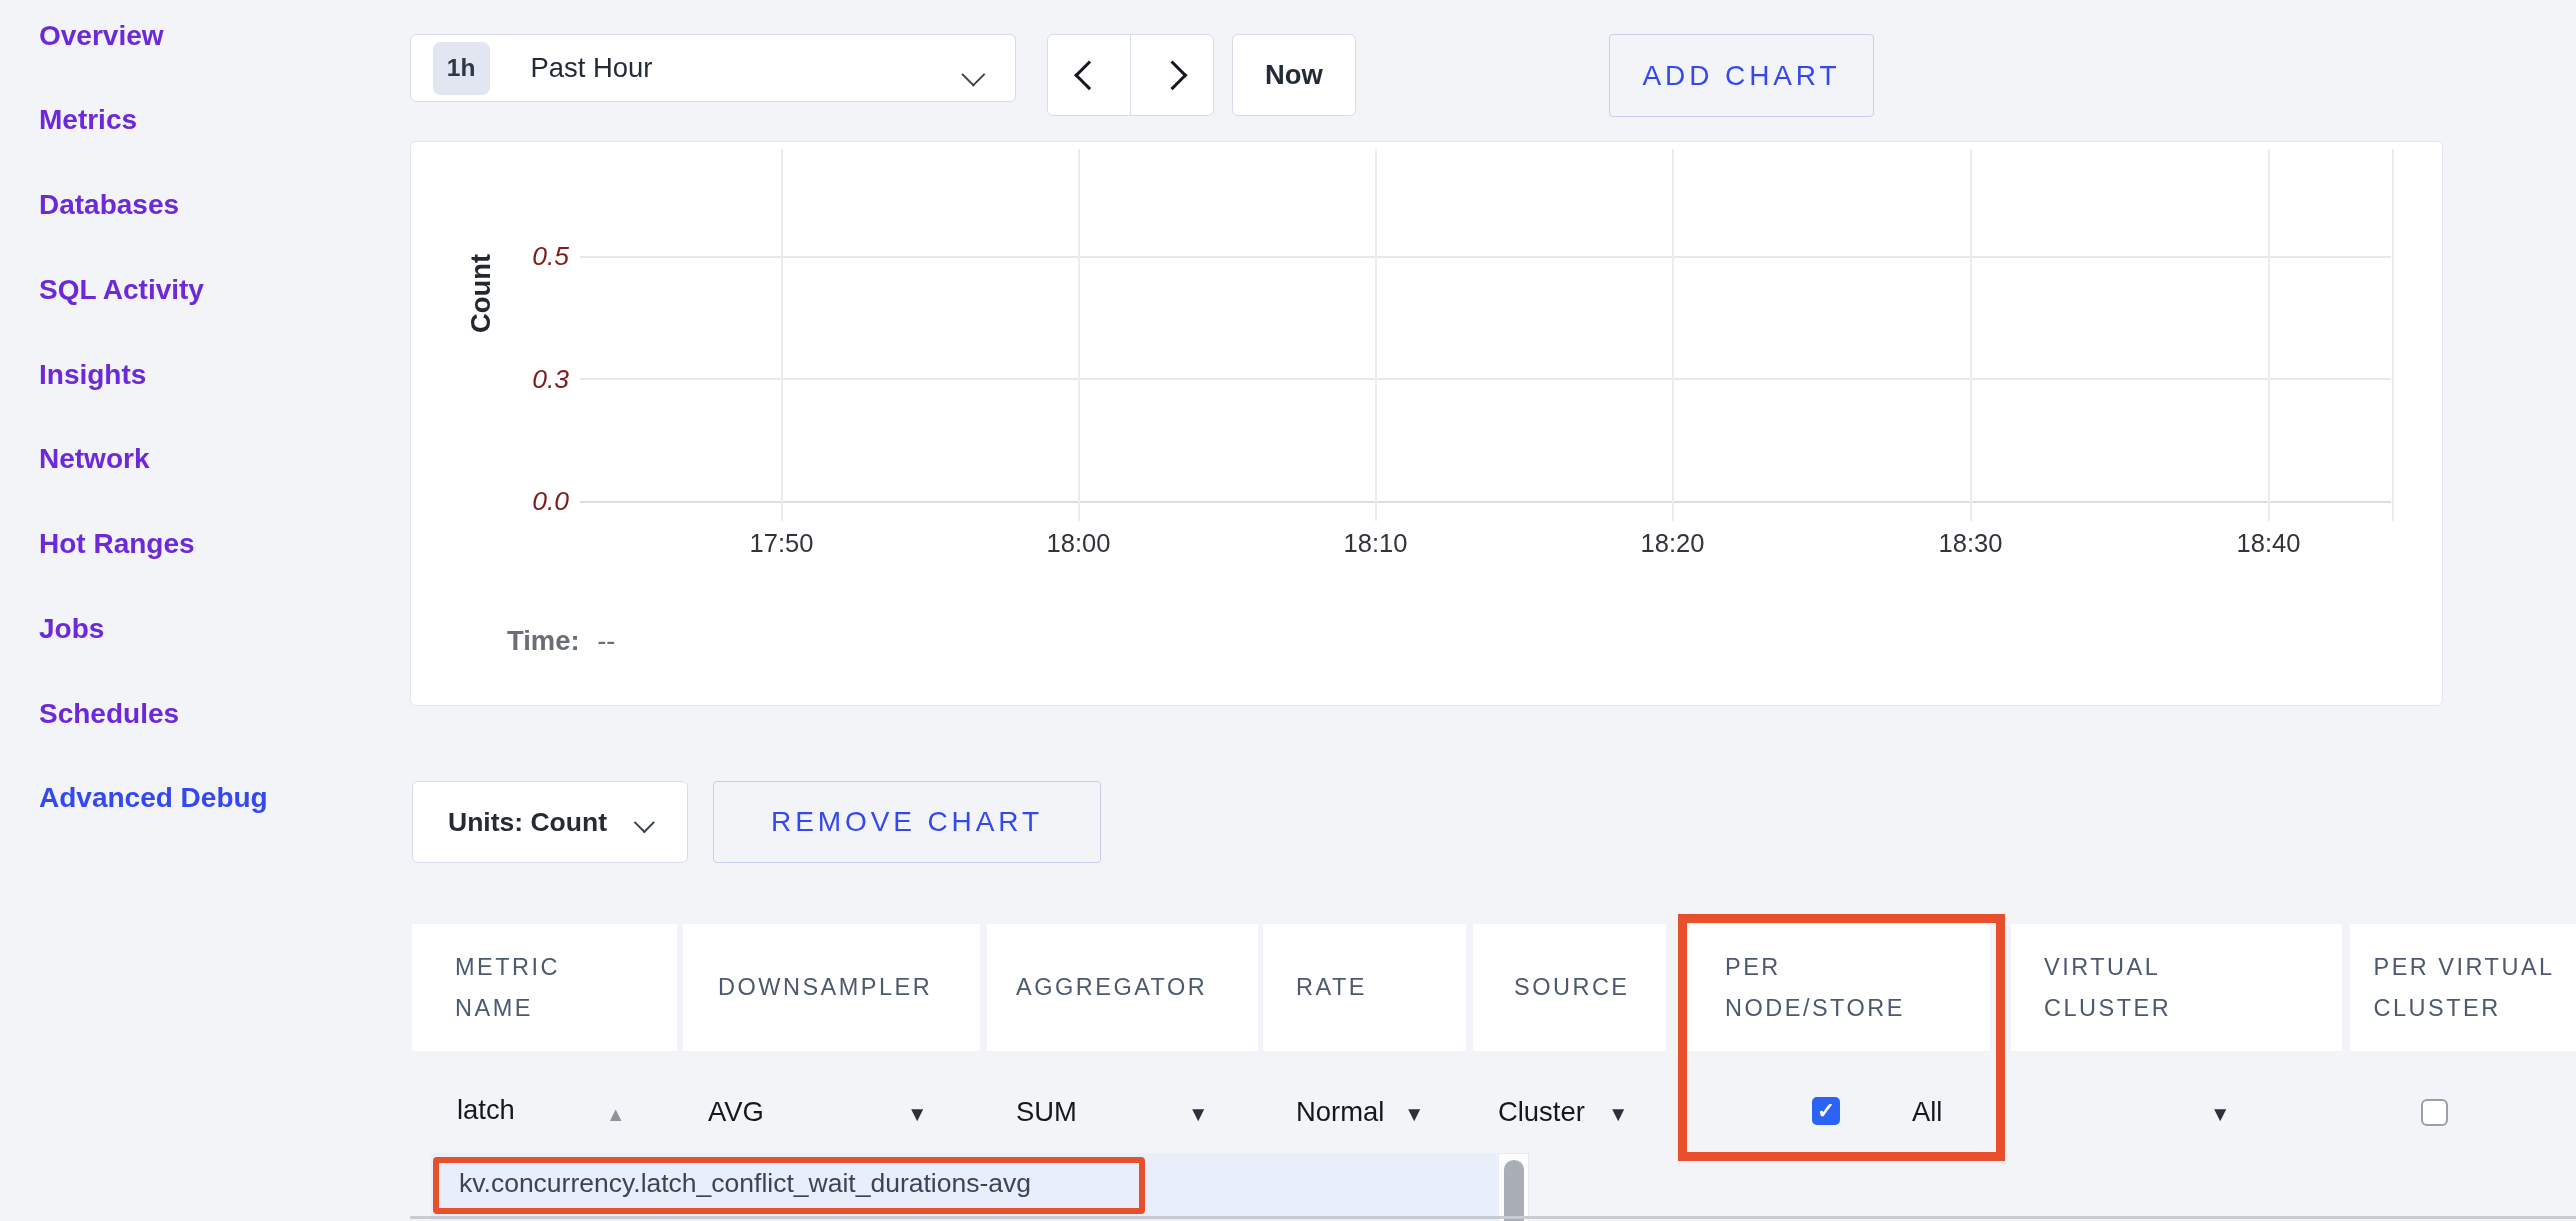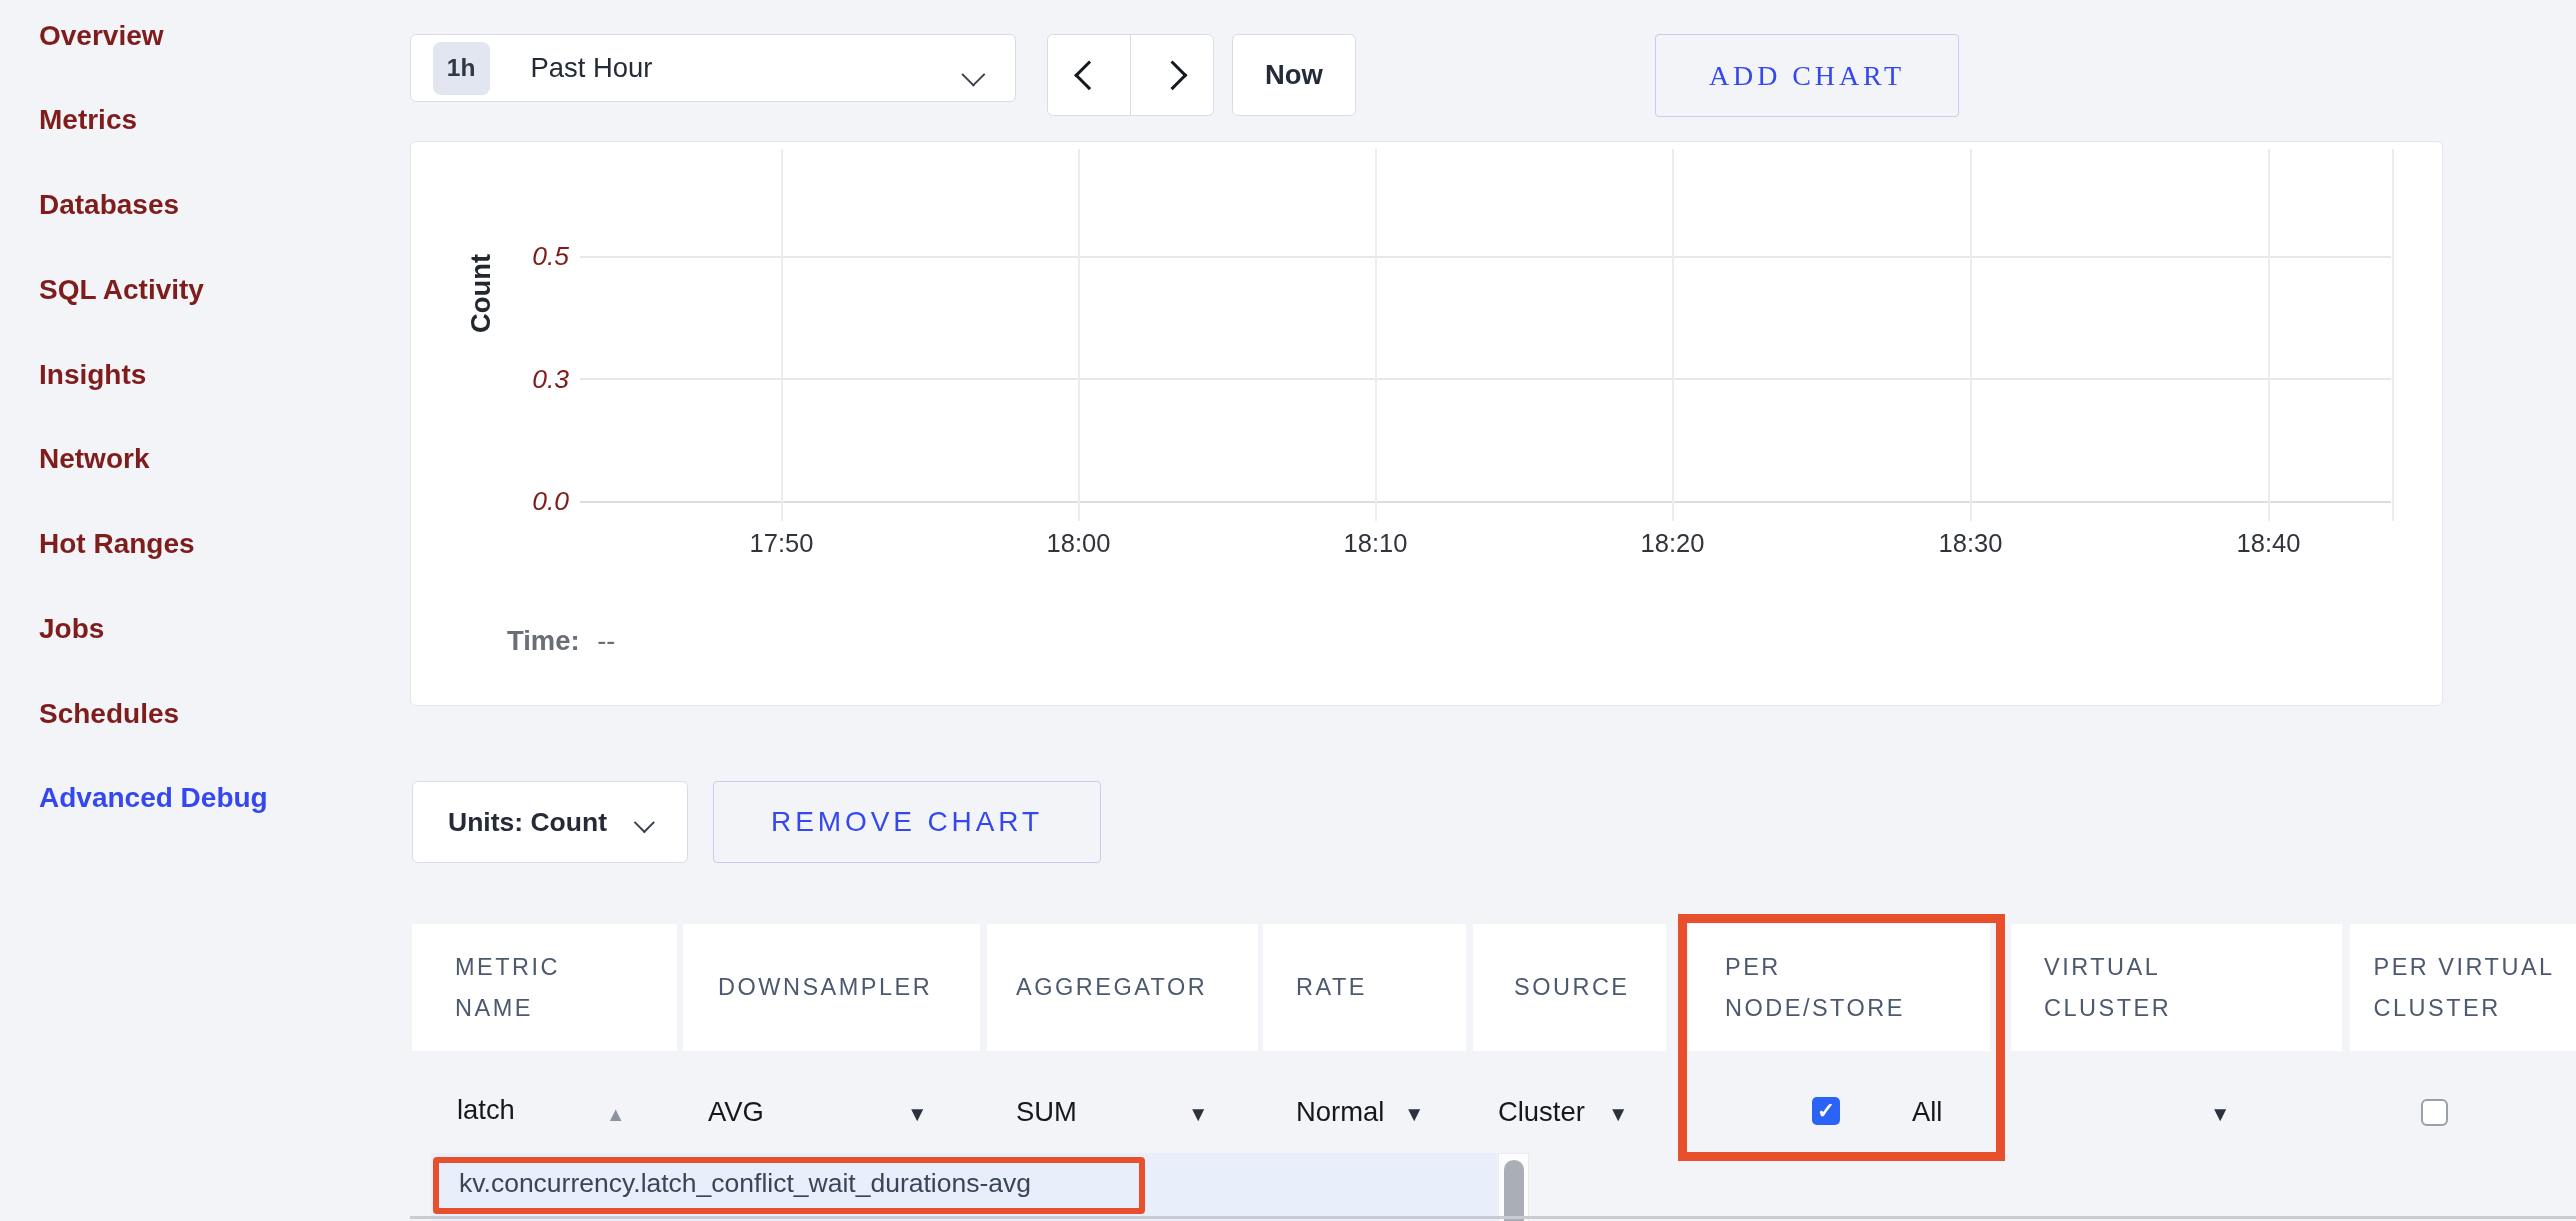--- a/index.html
+++ b/index.html
@@ -7,21 +7,21 @@
     position:relative; width:2576px; height:1221px; overflow:hidden;
     background:#f2f4f8;
     font-family:"Liberation Sans", sans-serif;
     color:#15181d;
   }
   .abs{position:absolute;}
 
   
   .nav-item{
     position:absolute; left:39px; height:43px; line-height:43px;
-    font-size:28px; font-weight:600; color:#7f1d1d; cursor:pointer; white-space:nowrap;
+    font-size:28px; font-weight:600; color:#6d28d9; cursor:pointer; white-space:nowrap;
   }
   .nav-item.active{color:#3548f0;}
 
   
   .box{background:#fff; border:1px solid #d8dce8; border-radius:5.9px; box-sizing:border-box;}
   .tsel{left:410px; top:34px; width:606px; height:68px; display:flex; align-items:center;}
   .tsel-badge{
     margin-left:21.6px; width:57px; height:53px; background:#e2e6f1; border-radius:7.8px;
     display:flex; align-items:center; justify-content:center;
     font-size:24.5px; font-weight:700; color:#2e3847;
@@ -35,21 +35,21 @@
   .arrow-group{left:1047px; top:34px; width:167px; height:82px; display:flex;}
   .arrow-half{flex:1; display:flex; align-items:center; justify-content:center; cursor:pointer;}
   .arrow-half:first-child{border-right:1px solid #d8dce8;}
   .now-btn{left:1232px; top:34px; width:124px; height:82px; display:flex; align-items:center; justify-content:center;
     font-size:27.4px; font-weight:700; color:#232b38; cursor:pointer;}
   .ghost-btn{
     border:1px solid #c7cdec; border-radius:3.9px; box-sizing:border-box; background:transparent;
     display:flex; align-items:center; justify-content:center;
     font-size:28px; letter-spacing:3.9px; color:#3548f0; font-weight:500; cursor:pointer;
   }
-  .add-chart{left:1655px; top:34px; width:304px; height:83px;font-family:Liberation Serif, serif;}
+  .add-chart{left:1609px; top:34px; width:265px; height:83px;}
 
   
   .chart-panel{left:410px; top:141px; width:2033px; height:565px; background:#fff;
     border:1px solid #e3e5ec; border-radius:5.9px; box-sizing:border-box;}
   .y-axis-title{left:412px; top:225px; width:137px; height:137px; display:flex; align-items:center; justify-content:center;
     transform:rotate(-90deg); font-size:27.4px; font-weight:700; color:#23272e;}
   .ylab{position:absolute; width:61px; text-align:right; font-size:26.5px; color:#7f1d1d; height:33px; line-height:33px; left:508px;font-style:italic;}
   .hgrid{position:absolute; left:580px; width:1811px; height:2px; background:#e8e8eb;}
   .hgrid.zero{background:#dcdde1;}
   .vgrid{position:absolute; top:149px; width:2px; height:372px; background:#ececef;}

